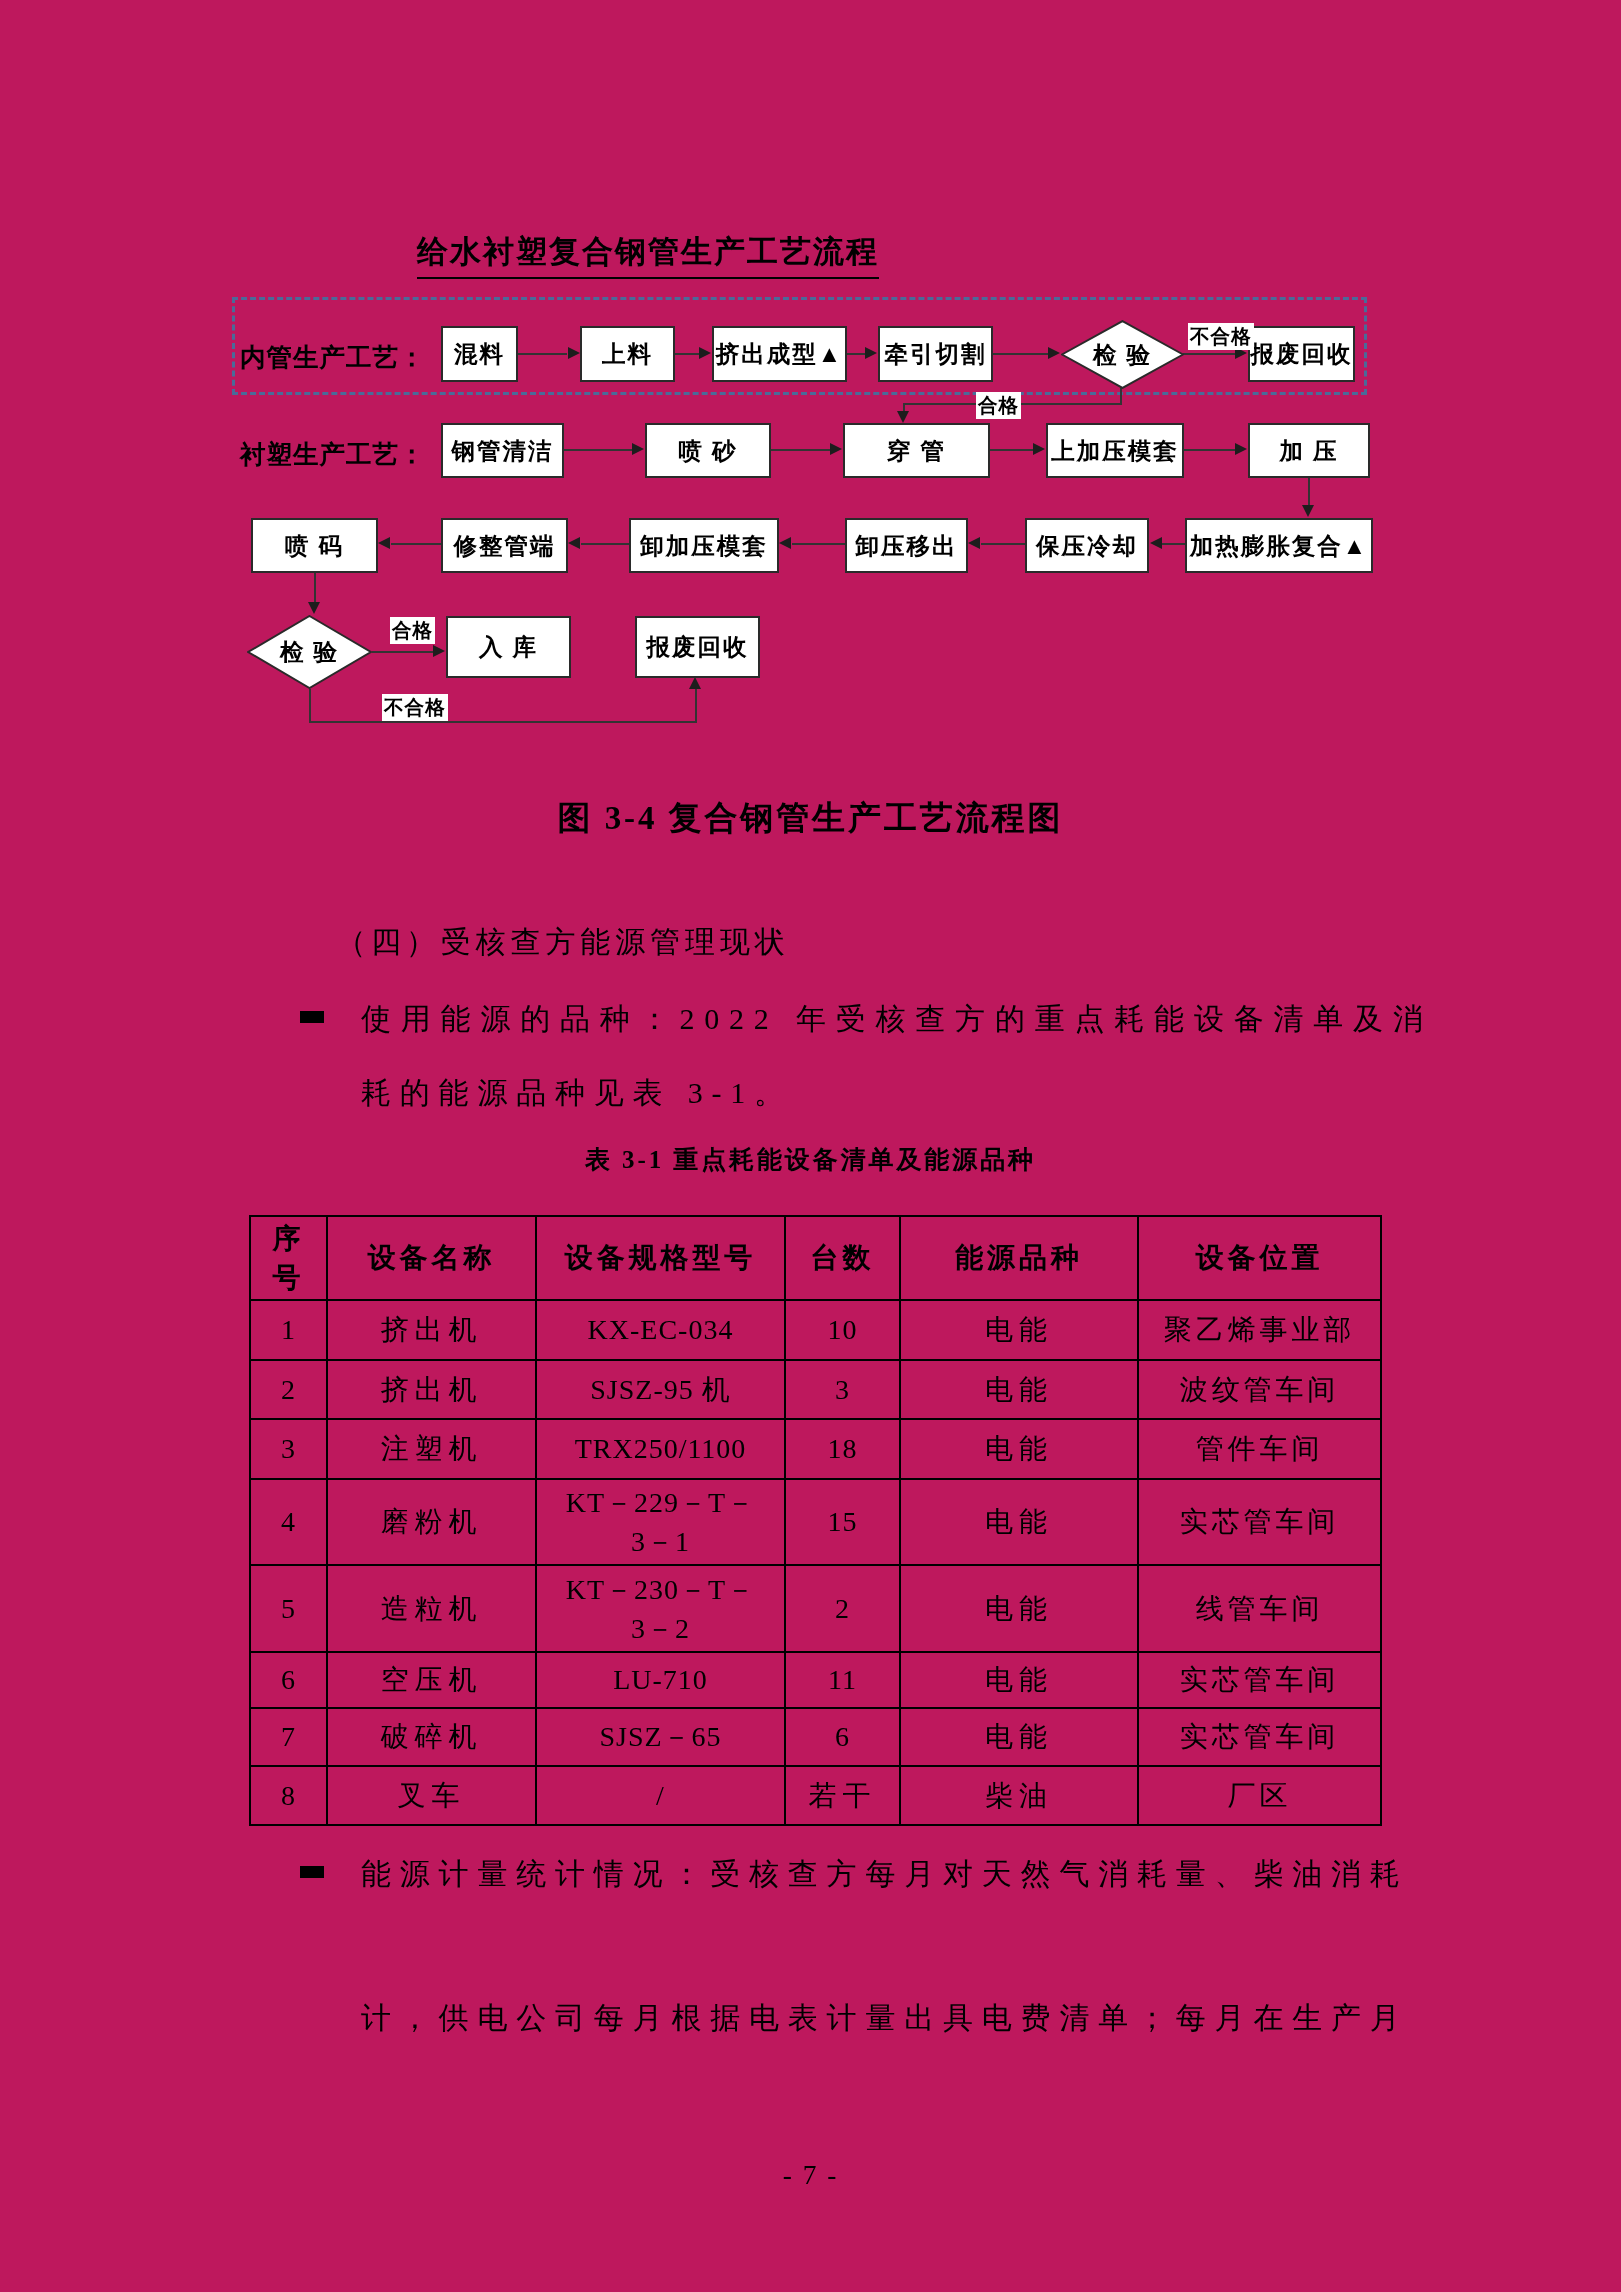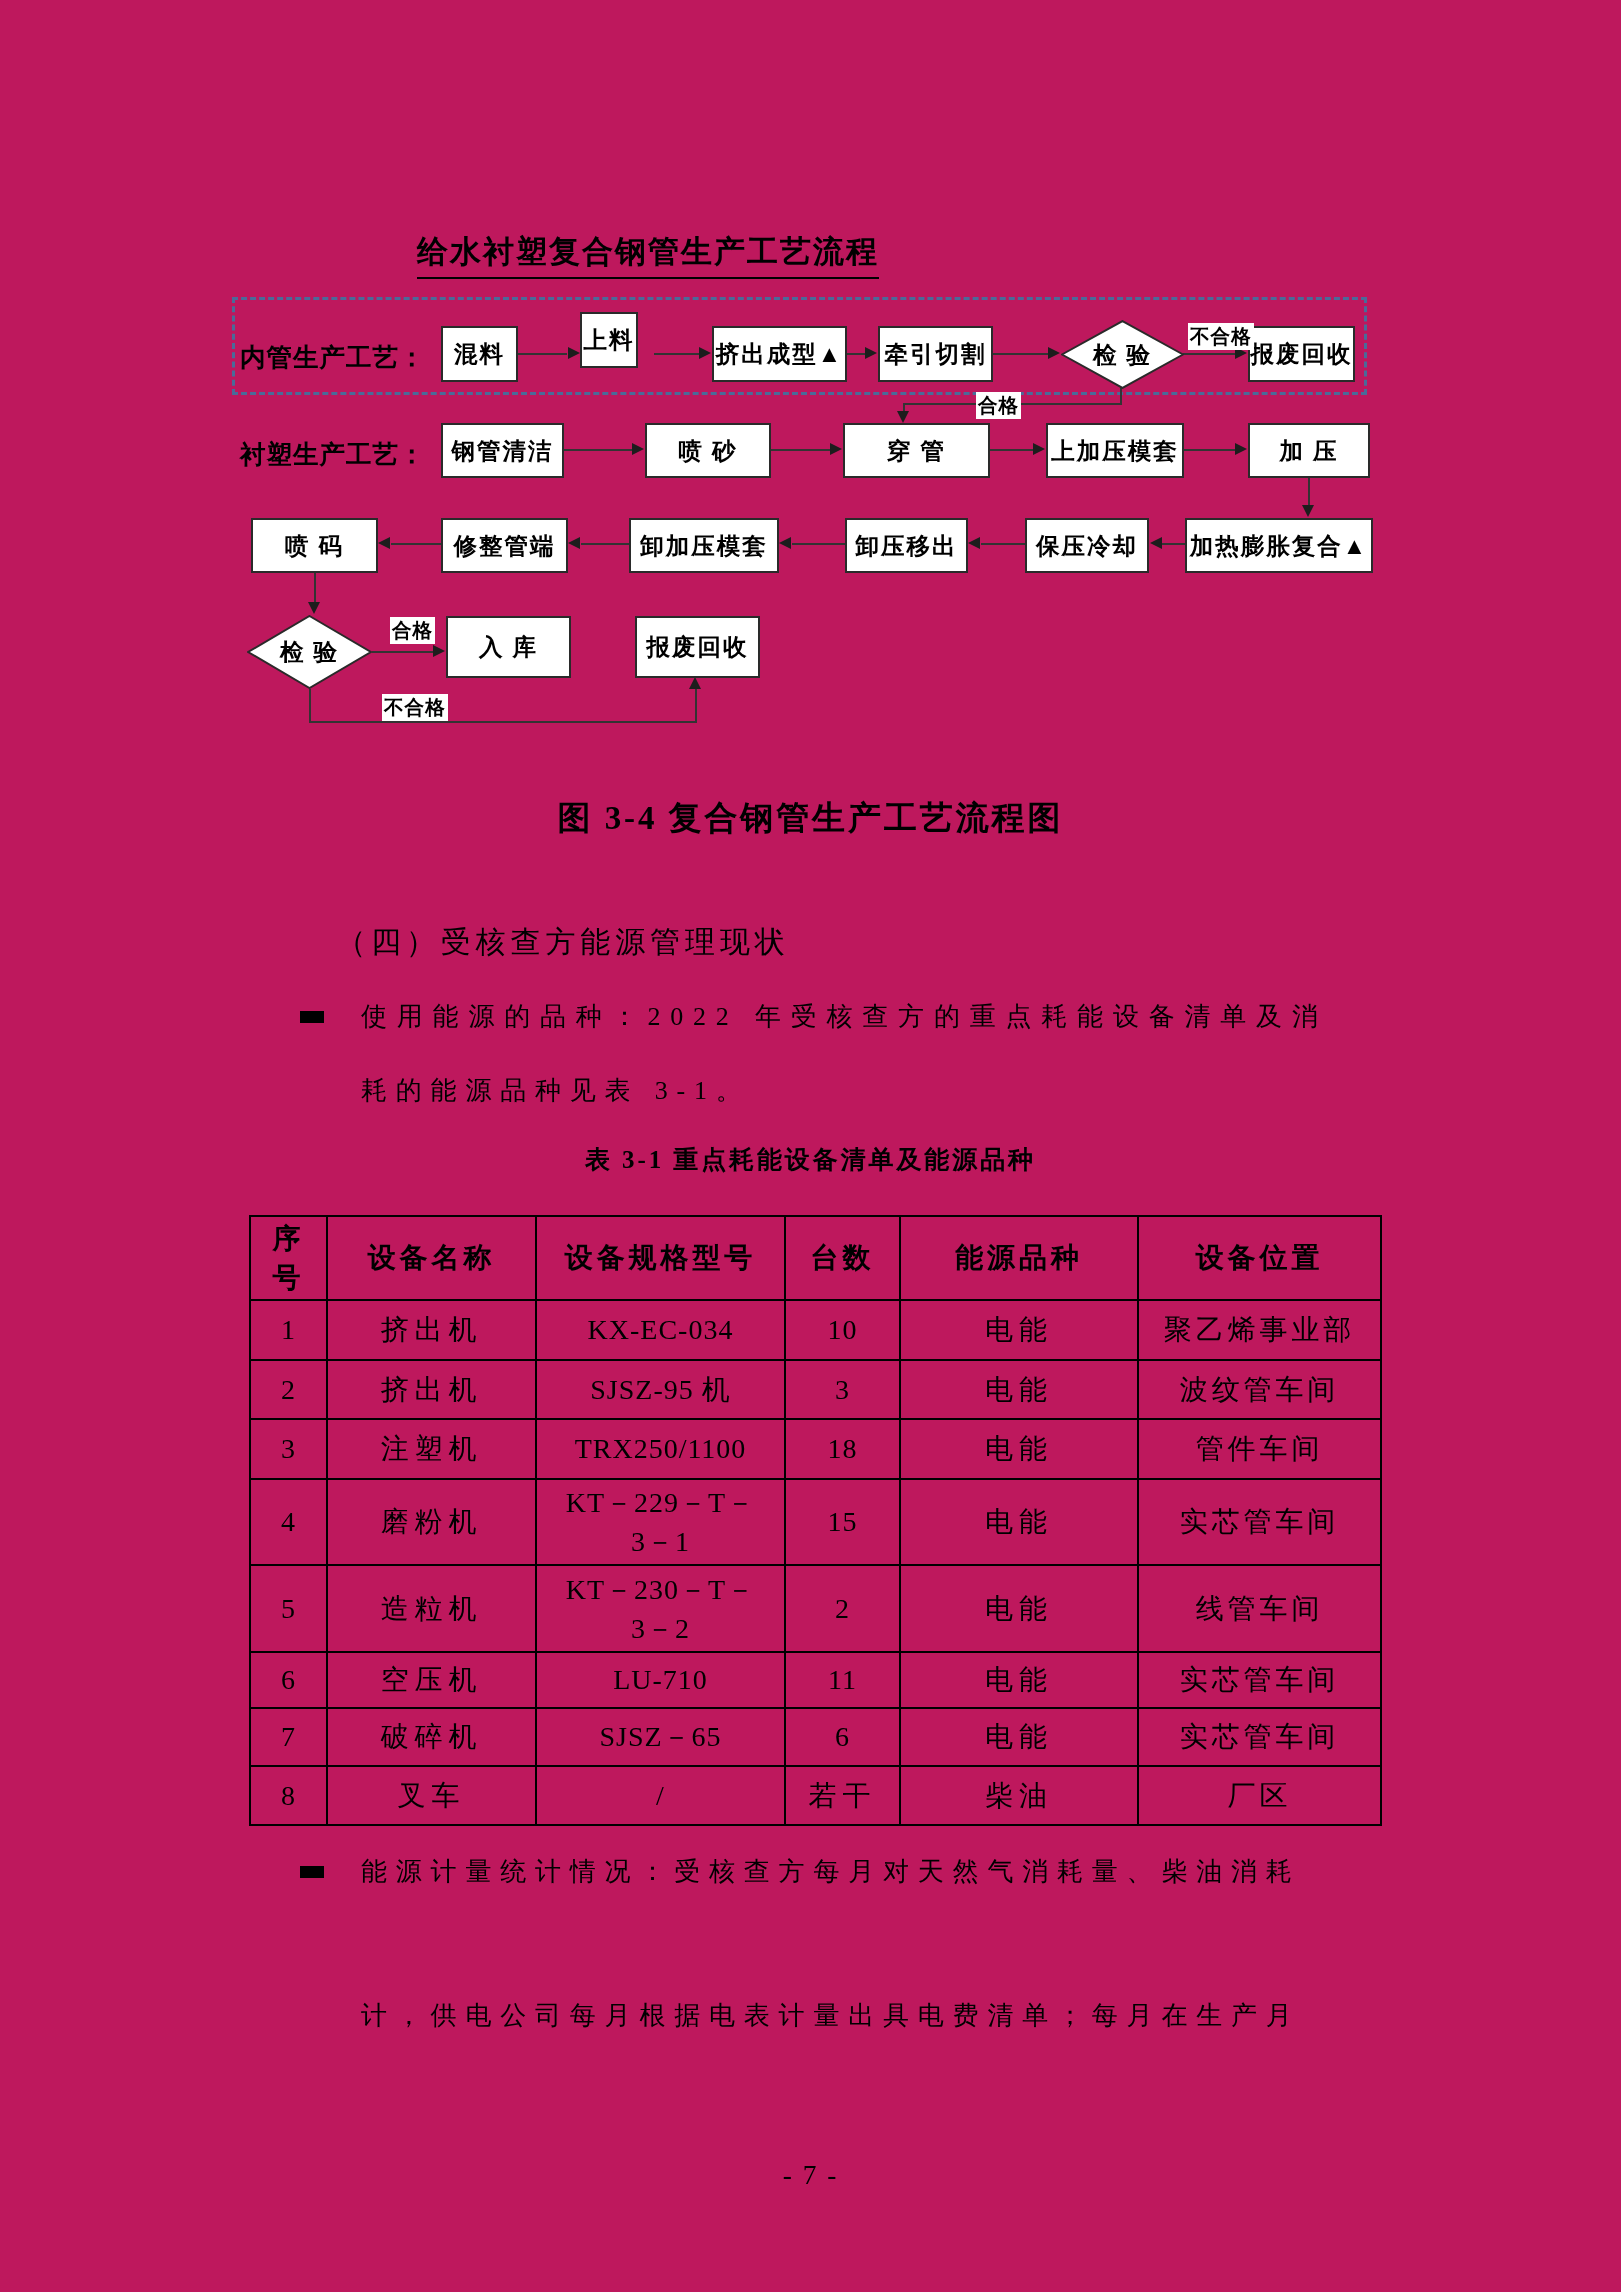--- a/index.html
+++ b/index.html
@@ -34,21 +34,21 @@
   .vl{position:absolute;width:2px;background:#333;z-index:1;}
   .ah{position:absolute;width:0;height:0;z-index:2;}
   .ah-r{border-top:6.9px solid transparent;border-bottom:6.9px solid transparent;border-left:12.7px solid #1d1d1d;}
   .ah-l{border-top:6.9px solid transparent;border-bottom:6.9px solid transparent;border-right:12.7px solid #1d1d1d;}
   .ah-d{border-left:6.9px solid transparent;border-right:6.9px solid transparent;border-top:12.7px solid #1d1d1d;}
   .ah-u{border-left:6.9px solid transparent;border-right:6.9px solid transparent;border-bottom:12.7px solid #1d1d1d;}
   .small-label{position:absolute;font-weight:bold;font-size:19.6px;letter-spacing:1px;white-space:nowrap;z-index:4;background:#fff;padding:0 2px;}
   
   .caption{position:absolute;left:0;top:796px;width:100%;text-align:center;font-size:33px;font-weight:bold;letter-spacing:2.9px;}
   .heading4{position:absolute;left:336px;top:922px;font-size:30px;letter-spacing:4.9px;white-space:nowrap;}
-  .pline{position:absolute;font-size:26px;white-space:nowrap;text-align:right;}
+  .pline{position:absolute;font-size:30px;white-space:nowrap;text-align:right;}
   .bullet-sq{position:absolute;width:23.5px;height:11.8px;background:#000;}
   .tbl-title{position:absolute;left:0;top:1143px;width:100%;text-align:center;font-size:25px;font-weight:bold;letter-spacing:2.9px;}
   
   table.energy{
     position:absolute;left:249px;top:1215px;border-collapse:collapse;table-layout:fixed;
     font-size:28px;
   }
   table.energy td,table.energy th{
     border:2.9px solid #000;text-align:center;vertical-align:middle;padding:0;
     font-weight:normal;overflow:hidden;
@@ -64,21 +64,21 @@
 <body>
 
 <div class="page">
 
   <div class="fc-title">给水衬塑复合钢管生产工艺流程</div>
 
   <div class="dash-box"></div>
 
   <div class="flabel" style="left:240px;top:340px;">内管生产工艺：</div>
   <div class="fb" style="left:441px;top:326px;width:77px;height:56px;">混料</div>
-  <div class="fb" style="left:580px;top:312px;width:58px;height:56px;">上料</div>
+  <div class="fb" style="left:580px;top:326px;width:95px;height:56px;">上料</div>
   <div class="fb" style="left:712px;top:326px;width:135px;height:56px;">挤出成型▲</div>
   <div class="fb" style="left:878px;top:326px;width:115px;height:56px;">牵引切割</div>
   <div class="diamond" style="left:1061px;top:320px;width:123px;height:69px;">
     <svg width="123" height="69" viewBox="0 0 125 70">
         <polygon points="62.5,1 124,35 62.5,69 1,35" fill="#ffffff" stroke="#2a2a2a" stroke-width="2"></polygon>
       </svg>
     <span>检 验</span>
   </div>
   <div class="fb" style="left:1248px;top:326px;width:107px;height:56px;">报废回收</div>
 

